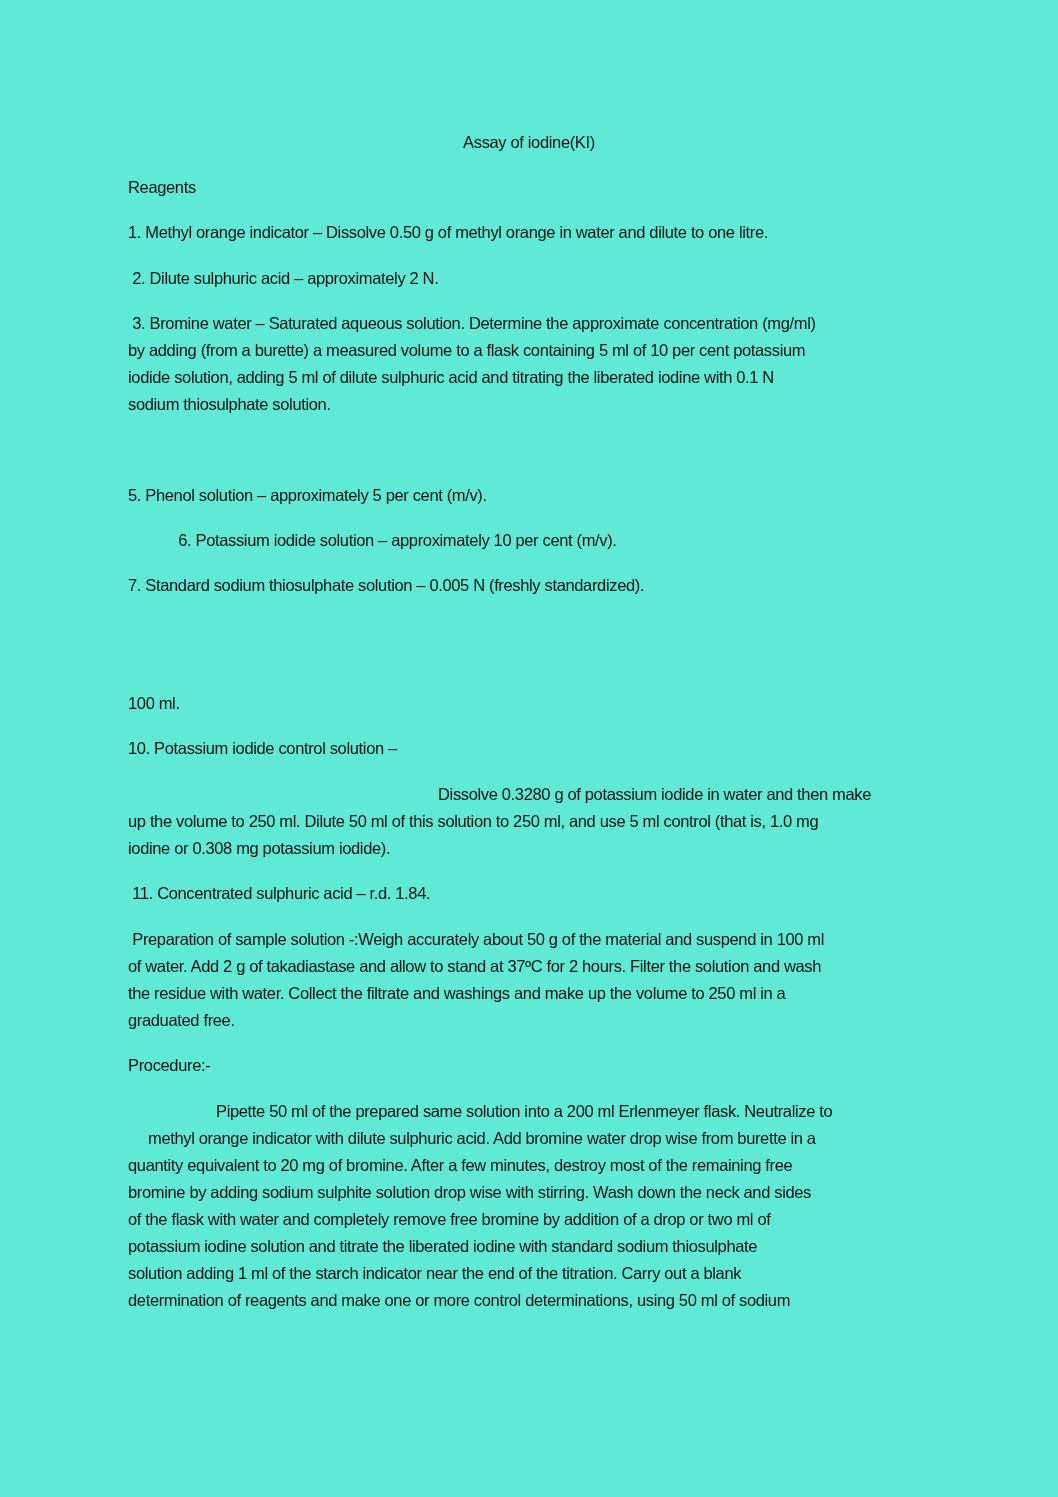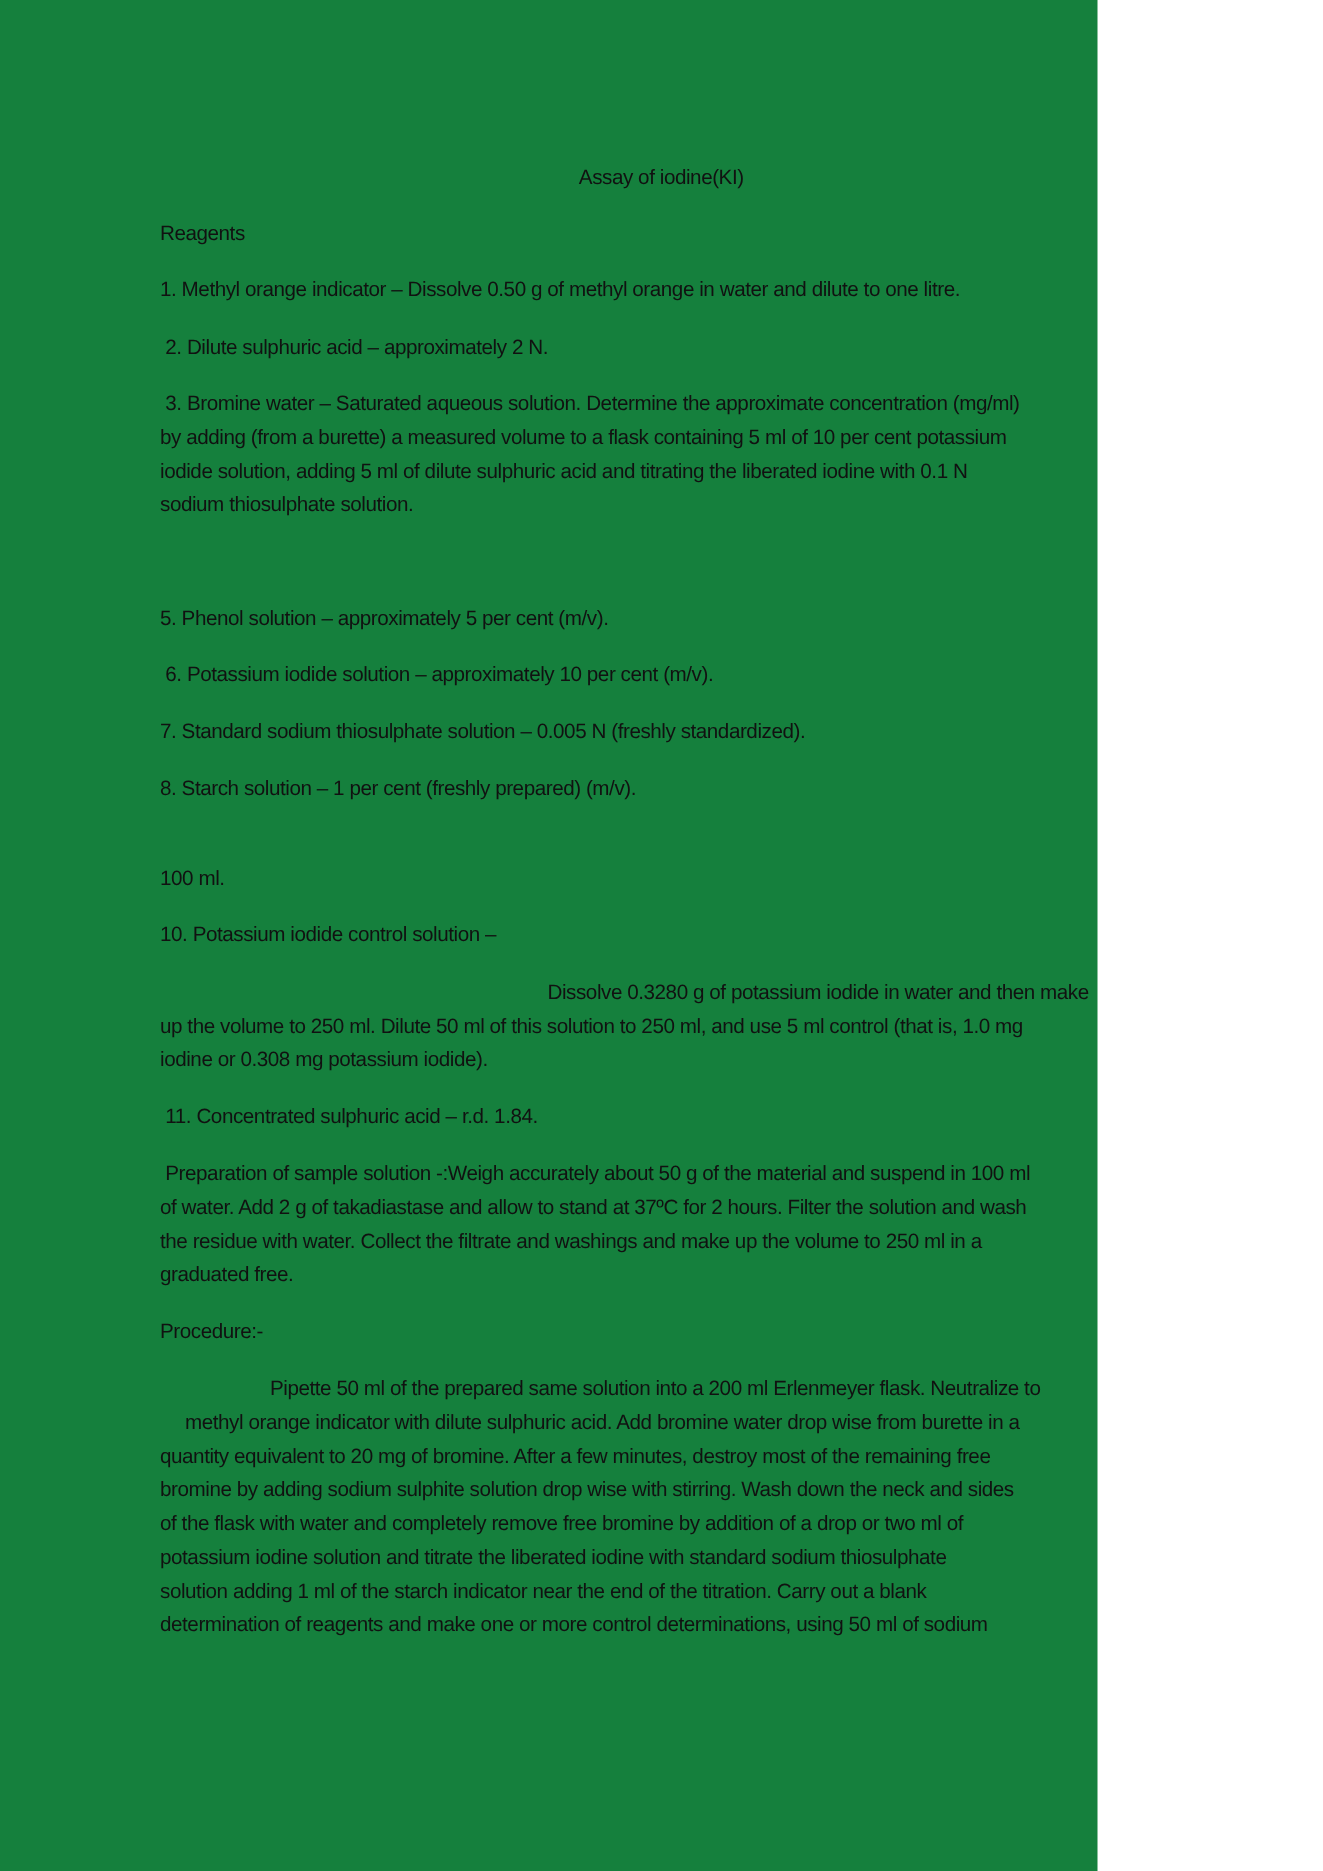--- a/index.html
+++ b/index.html
@@ -11,23 +11,23 @@
       width: 1058px;
       height: 1497px;
       position: relative;
       overflow: hidden;
       font-family: "Liberation Sans", "DejaVu Sans", sans-serif;
       color: #111111;
     }
     .page {
       position: absolute;
       left: 0; top: 0;
-      width: 878px;
+      width: 1058px;
       height: 1497px;
-      background: #15803d;
+      background: #5eead4;
     }
     .line {
       position: absolute;
       left: 128px;
       font-size: 16.5px;
       line-height: 20px;
       white-space: nowrap;
       letter-spacing: -0.35px;
       transform-origin: left top;
     }
@@ -57,25 +57,24 @@
   <div class="line" style="top:268px; white-space:pre;"> 2. Dilute sulphuric acid – approximately 2 N.</div>
 
   <div class="line" style="top:313px; white-space:pre;"> 3. Bromine water – Saturated aqueous solution. Determine the approximate concentration (mg/ml)</div>
   <div class="line" style="top:340px;">by adding (from a burette) a measured volume to a flask containing 5 ml of 10 per cent potassium</div>
   <div class="line" style="top:367px;">iodide solution, adding 5 ml of dilute sulphuric acid and titrating the liberated iodine with 0.1 N</div>
   <div class="line" style="top:394px;">sodium thiosulphate solution.</div>
 
 
   <div class="line" style="top:485px;">5. Phenol solution – approximately 5 per cent (m/v).</div>
 
-  <div class="line" style="top:530px; white-space:pre;"> 6. Potassium iodide solution – approximately 10 per cent (m/v).</div>
+  <div class="line" style="top:530px; white-space:pre;margin-left:46px;"> 6. Potassium iodide solution – approximately 10 per cent (m/v).</div>
 
   <div class="line" style="top:575px;">7. Standard sodium thiosulphate solution – 0.005 N (freshly standardized).</div>
 
-  <div class="line" style="top:621px;">8. Starch solution – 1 per cent (freshly prepared) (m/v).</div>
 
   <div class="line" style="top:693px;">100 ml.</div>
 
   <div class="line" style="top:738px;">10. Potassium iodide control solution –</div>
   <div class="line" style="top:784px; left:438px;">Dissolve 0.3280 g of potassium iodide in water and then make</div>
   <div class="line" style="top:811px;">up the volume to 250 ml. Dilute 50 ml of this solution to 250 ml, and use 5 ml control (that is, 1.0 mg</div>
   <div class="line" style="top:838px;">iodine or 0.308 mg potassium iodide).</div>
 
   <div class="line" style="top:883px; white-space:pre;"> 11. Concentrated sulphuric acid – r.d. 1.84.</div>
 

